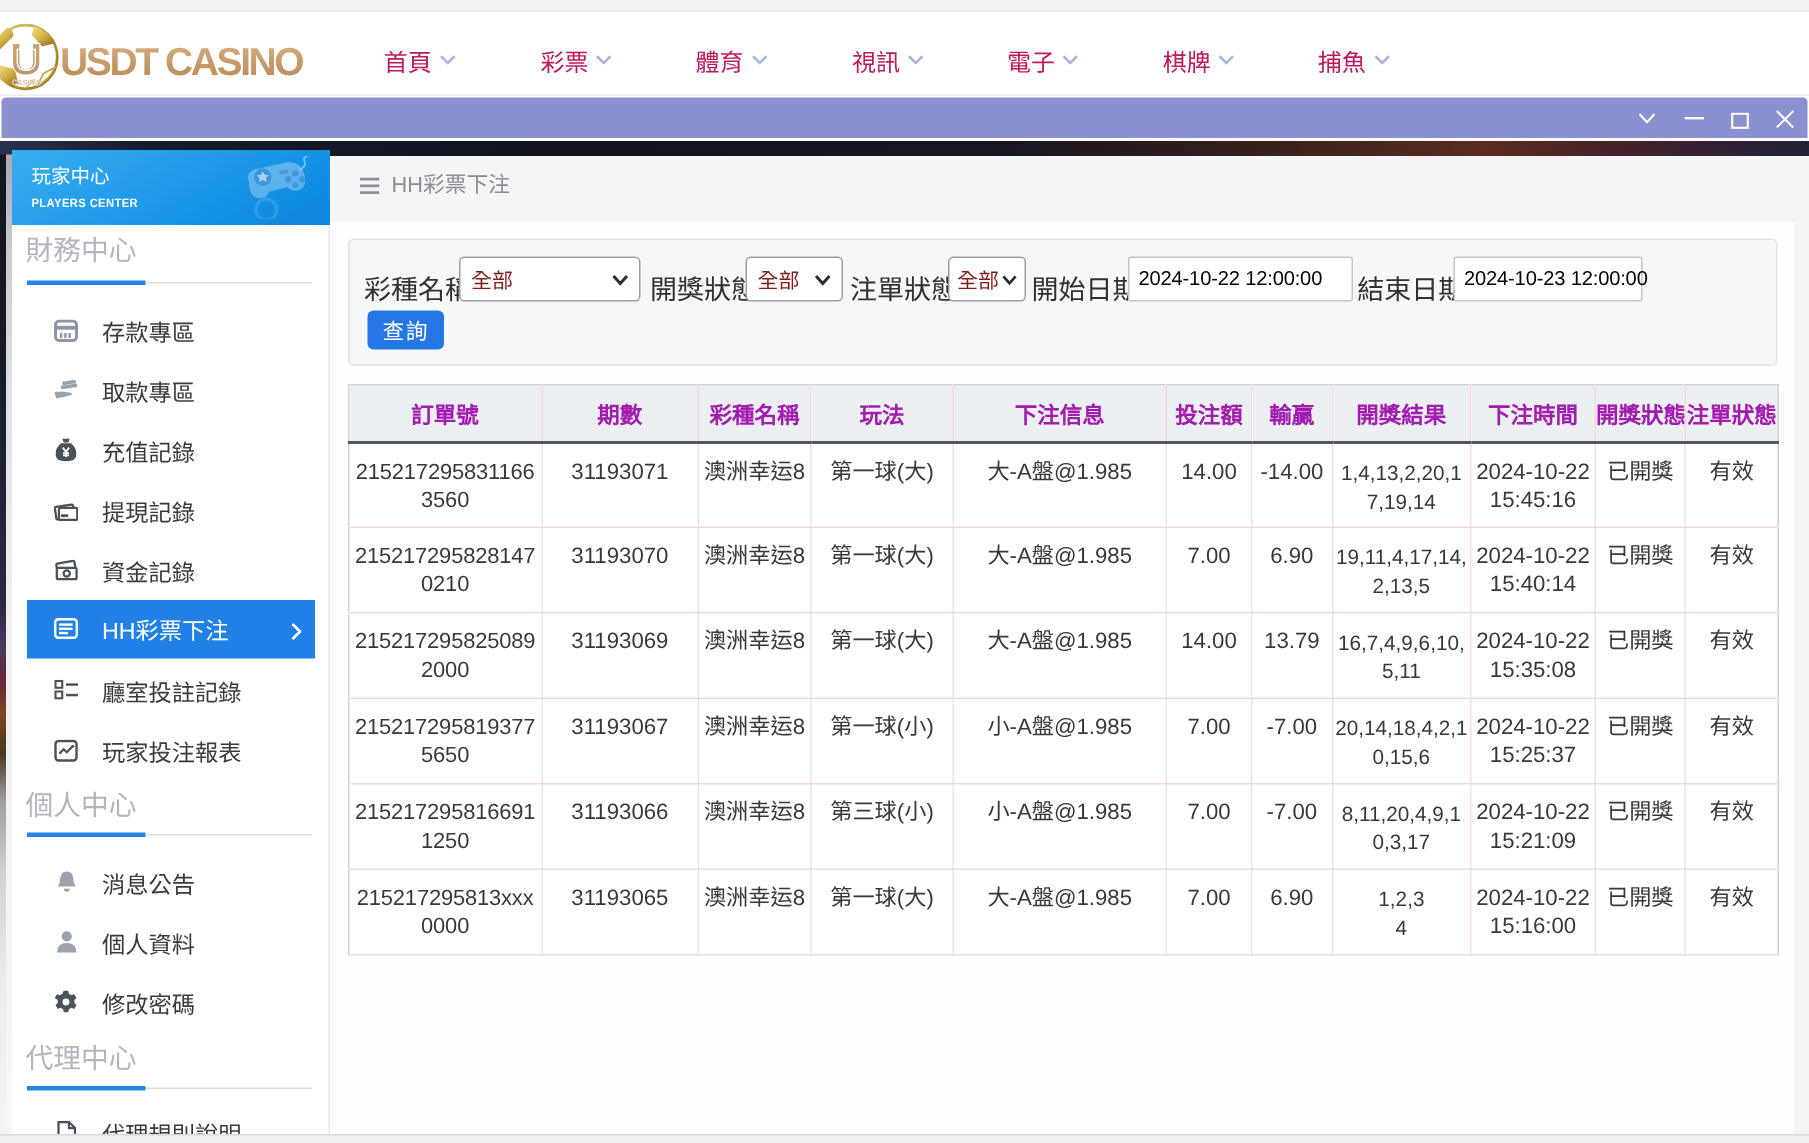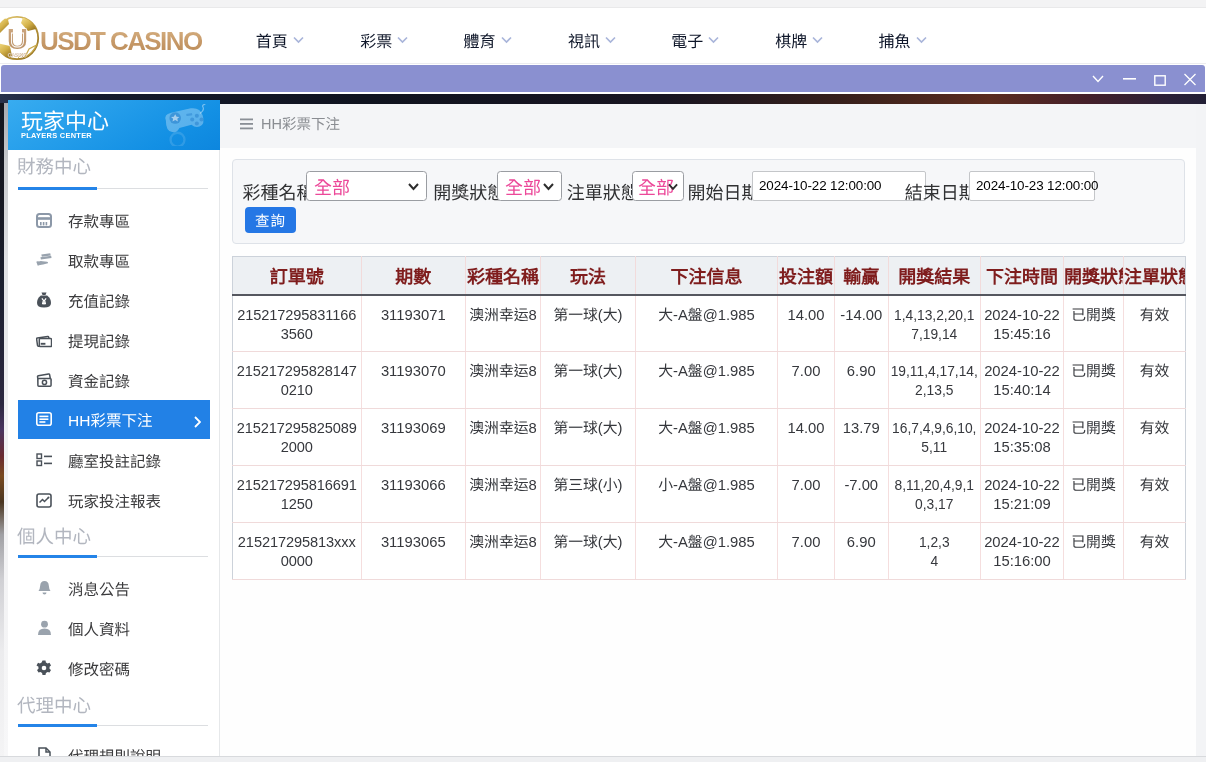--- a/index.html
+++ b/index.html
@@ -4,61 +4,61 @@
 <style>
   html,body{margin:0;padding:0;}
   body{width:1206px;height:762px;overflow:hidden;font-family:"Liberation Sans",sans-serif;background:#fff;position:relative;}
   .abs{position:absolute;}
   
   #topbar{left:0;top:0;width:1206px;height:63px;background:#fff;border-bottom:1px solid #ececef;}
   #topstrip{left:0;top:0;width:1206px;height:6.5px;background:#f3f3f4;border-bottom:1px solid #e9e9ea;}
   #wordmark{left:40px;top:28px;font-size:26px;line-height:1;font-weight:bold;letter-spacing:-1.6px;
     background:linear-gradient(180deg,#d6b183 0%,#c79a69 50%,#bb8c59 100%);
     -webkit-background-clip:text;background-clip:text;color:transparent;}
-  .nav{top:0;height:80px;display:flex;align-items:center;font-size:16px;color:#0f172a;}
+  .nav{top:0;height:80px;display:flex;align-items:center;font-size:16px;color:#be185d;}
   .nav svg{margin-left:5px;}
   
   #pbar{left:1px;top:64.5px;width:1204px;height:27.5px;background:#8a90d0;border-radius:3px 3px 0 0;}
   
   #dstrip{left:0;top:94px;width:1206px;height:9.5px;background:linear-gradient(90deg,#29324c 0%,#161b2d 8%,#10131f 30%,#181521 55%,#38201b 70%,#5b2c1f 82%,#45202a 90%,#2a2138 97%,#232036 100%);}
   #lframe{left:0;top:103px;width:3.5px;height:654px;background:linear-gradient(180deg,#14161e 0%,#171923 15%,#1c2030 28%,#2c2840 46%,#4a3560 50%,#6a2a30 54%,#7a4a20 57%,#4a3520 61%,#a0a0a4 66%,#d0d0d4 73%,#ececee 84%,#f4f4f5 100%);}
   #lbevel{left:3.5px;top:103px;width:4.5px;height:654px;background:linear-gradient(180deg,#a8aab0 0%,#c8cacd 9%,#e0e1e4 24%,#efeff1 45%,#f7f7f8 100%);}
   #botstrip{left:0;top:756px;width:1206px;height:6px;background:#eff0f2;border-top:1px solid #d8dadd;box-sizing:border-box;z-index:5;}
   
   #content{left:220px;top:103.5px;width:986px;height:44.5px;background:#f4f5f7;}
   #contentwhite{left:220px;top:148px;width:976px;height:608px;background:#fefefe;}
   #rightmargin{left:1196px;top:103.5px;width:10px;height:652.5px;background:#f3f4f6;}
   
   #sidebar{left:8px;top:100px;width:212px;height:657px;background:#fff;border-right:1px solid #e6e8ea;box-sizing:border-box;}
   #sbhead{left:8px;top:100px;width:212px;height:50px;background:linear-gradient(150deg,#38acf0 0%,#249dea 40%,#1390e4 75%,#0d86de 100%);overflow:hidden;}
-  #sbhead .t1{position:absolute;left:13px;top:10.5px;font-size:22px;line-height:1;color:#fff;letter-spacing:0px;}
+  #sbhead .t1{position:absolute;left:13px;top:10.5px;font-size:13px;line-height:1;color:#fff;letter-spacing:0px;}
   #sbhead .t2{position:absolute;left:13px;top:31.5px;font-size:8px;line-height:1;font-weight:bold;color:#fff;letter-spacing:0.3px;transform:scaleX(0.93);transform-origin:left;}
   .shead{left:17px;width:190px;font-size:18.5px;line-height:1;color:#b2b6bf;}
   .sdiv{left:18px;width:190px;height:1px;background:#dcdee1;}
   .sdivb{left:18px;width:79px;height:3px;background:#2484e8;}
   .mitem{left:8px;width:211px;height:40px;display:flex;align-items:center;color:#3b3b3d;font-size:15.5px;}
   .mitem .ic{width:16px;height:16px;margin-left:28px;display:flex;align-items:center;justify-content:center;}
   .mitem .tx{margin-left:16px;}
   #active{left:18px;top:400px;width:192px;height:38.5px;background:#2281e6;display:flex;align-items:center;color:#fff;font-size:15.5px;}
   #active .ic{width:16px;height:16px;margin-left:18px;display:flex;align-items:center;justify-content:center;}
   #active .tx{margin-left:16px;}
   #active .ch{position:absolute;right:9px;top:14px;height:12px;}
   
   #crumbtx{left:261px;top:117px;font-size:14.5px;line-height:15px;color:#8a8d92;}
   
   #fbox{left:232px;top:158.5px;width:953px;height:85px;background:#f6f7f9;border:1px solid #dee2e8;border-radius:4px;box-sizing:border-box;}
   .flabel{top:178px;font-size:18px;color:#303133;}
-  .fsel{top:170.5px;height:30.5px;box-sizing:border-box;background:#fff;border:1px solid #9a9da2;border-radius:3.5px;font-size:18px;color:#ec4899;display:flex;align-items:center;padding-left:7px;}
+  .fsel{top:170.5px;height:30.5px;box-sizing:border-box;background:#fff;border:1px solid #9a9da2;border-radius:3.5px;font-size:14px;color:#7f1d1d;display:flex;align-items:center;padding-left:7px;}
   .fsel svg{position:absolute;right:7px;top:11px;}
   .finp{top:170.5px;height:30.5px;box-sizing:border-box;background:#fff;border:1px solid #c4c6c9;border-radius:2px;font-size:13.4px;color:#000;display:flex;align-items:center;padding-left:6px;white-space:nowrap;letter-spacing:-0.1px;}
   #qbtn{left:245px;top:206.5px;width:51px;height:26.5px;background:#2577e5;border-radius:4px;color:#fff;font-size:14.5px;letter-spacing:1px;display:flex;align-items:center;justify-content:center;}
   
   #tblwrap{left:232px;top:256px;width:954px;height:500px;overflow:hidden;}
   table{border-collapse:collapse;table-layout:fixed;width:953px;background:#fff;border:1px solid #ccd2da;}
-  thead th{background:#edf0f3;height:38px;box-sizing:border-box;font-size:18px;font-weight:bold;color:#7f1d1d;border-right:1px solid #f2dbdb;border-bottom:2px solid #55575f;padding:0;white-space:nowrap;overflow:hidden;}
+  thead th{background:#edf0f3;height:38px;box-sizing:border-box;font-size:15px;font-weight:bold;color:#a21caf;border-right:1px solid #f2dbdb;border-bottom:2px solid #55575f;padding:0;white-space:nowrap;overflow:hidden;}
   tbody td{height:57px;box-sizing:border-box;border-right:1px solid #f5dede;border-bottom:1px solid #f0dada;text-align:center;vertical-align:top;padding:10px 0 0 0;font-size:14.8px;color:#36383d;line-height:19px;}
   td.res{font-size:13.8px;}
   td.ord{font-size:14.6px;letter-spacing:-0.1px;}
   thead th:last-child,tbody td:last-child{border-right:none;margin-top:24px;}
 </style>
 </head>
 <body>
   <div class="abs" id="topbar"></div>
   <div class="abs" id="topstrip"></div>
 
@@ -320,21 +320,21 @@
     </svg></div>
   <div class="abs flabel" style="left:433.3px">開獎狀態:</div>
   <div class="abs fsel" style="left:497px;width:65px">全部<svg width="11" height="8" viewBox="0 0 11 8">
       <path d="M1 1 L5.5 6 L10 1" fill="none" stroke="#2d2d2d" stroke-width="2"></path>
     </svg></div>
   <div class="abs flabel" style="left:566.7px">注單狀態:</div>
   <div class="abs fsel" style="left:632px;width:52px;padding-left:5px">全部<svg style="position:absolute;right:5px;top:11px" width="10" height="8" viewBox="0 0 11 8">
       <path d="M1 1 L5.5 6 L10 1" fill="none" stroke="#2d2d2d" stroke-width="2"></path>
     </svg></div>
   <div class="abs flabel" style="left:687.6px">開始日期:</div>
-  <div class="abs finp" style="left:752px;width:174px">2024-10-22 12:00:00</div>
+  <div class="abs finp" style="left:752px;width:150px">2024-10-22 12:00:00</div>
   <div class="abs flabel" style="left:904.8px">結束日期:</div>
   <div class="abs finp" style="left:969px;width:126px">2024-10-23 12:00:00</div>
   <div class="abs" id="qbtn">查詢</div>
 
   <div class="abs" id="tblwrap">
   <table>
     <colgroup>
       <col style="width:128.5px">
         <col style="width:104.5px">
         <col style="width:75px">
@@ -396,20 +396,33 @@
           <td>第一球(大)</td>
           <td>大-A盤@1.985</td>
           <td>14.00</td>
           <td>13.79</td>
           <td class="res">16,7,4,9,6,10,<br>5,11</td>
           <td>2024-10-22<br>15:35:08</td>
           <td>已開獎</td>
           <td>有效</td>
         </tr>
       <tr>
+          <td class="ord">215217295819377<br>5650</td>
+          <td>31193067</td>
+          <td>澳洲幸运8</td>
+          <td>第一球(小)</td>
+          <td>小-A盤@1.985</td>
+          <td>7.00</td>
+          <td>-7.00</td>
+          <td class="res">20,14,18,4,2,1<br>0,15,6</td>
+          <td>2024-10-22<br>15:25:37</td>
+          <td>已開獎</td>
+          <td>有效</td>
+        </tr>
+      <tr>
           <td class="ord">215217295816691<br>1250</td>
           <td>31193066</td>
           <td>澳洲幸运8</td>
           <td>第三球(小)</td>
           <td>小-A盤@1.985</td>
           <td>7.00</td>
           <td>-7.00</td>
           <td class="res">8,11,20,4,9,1<br>0,3,17</td>
           <td>2024-10-22<br>15:21:09</td>
           <td>已開獎</td>

